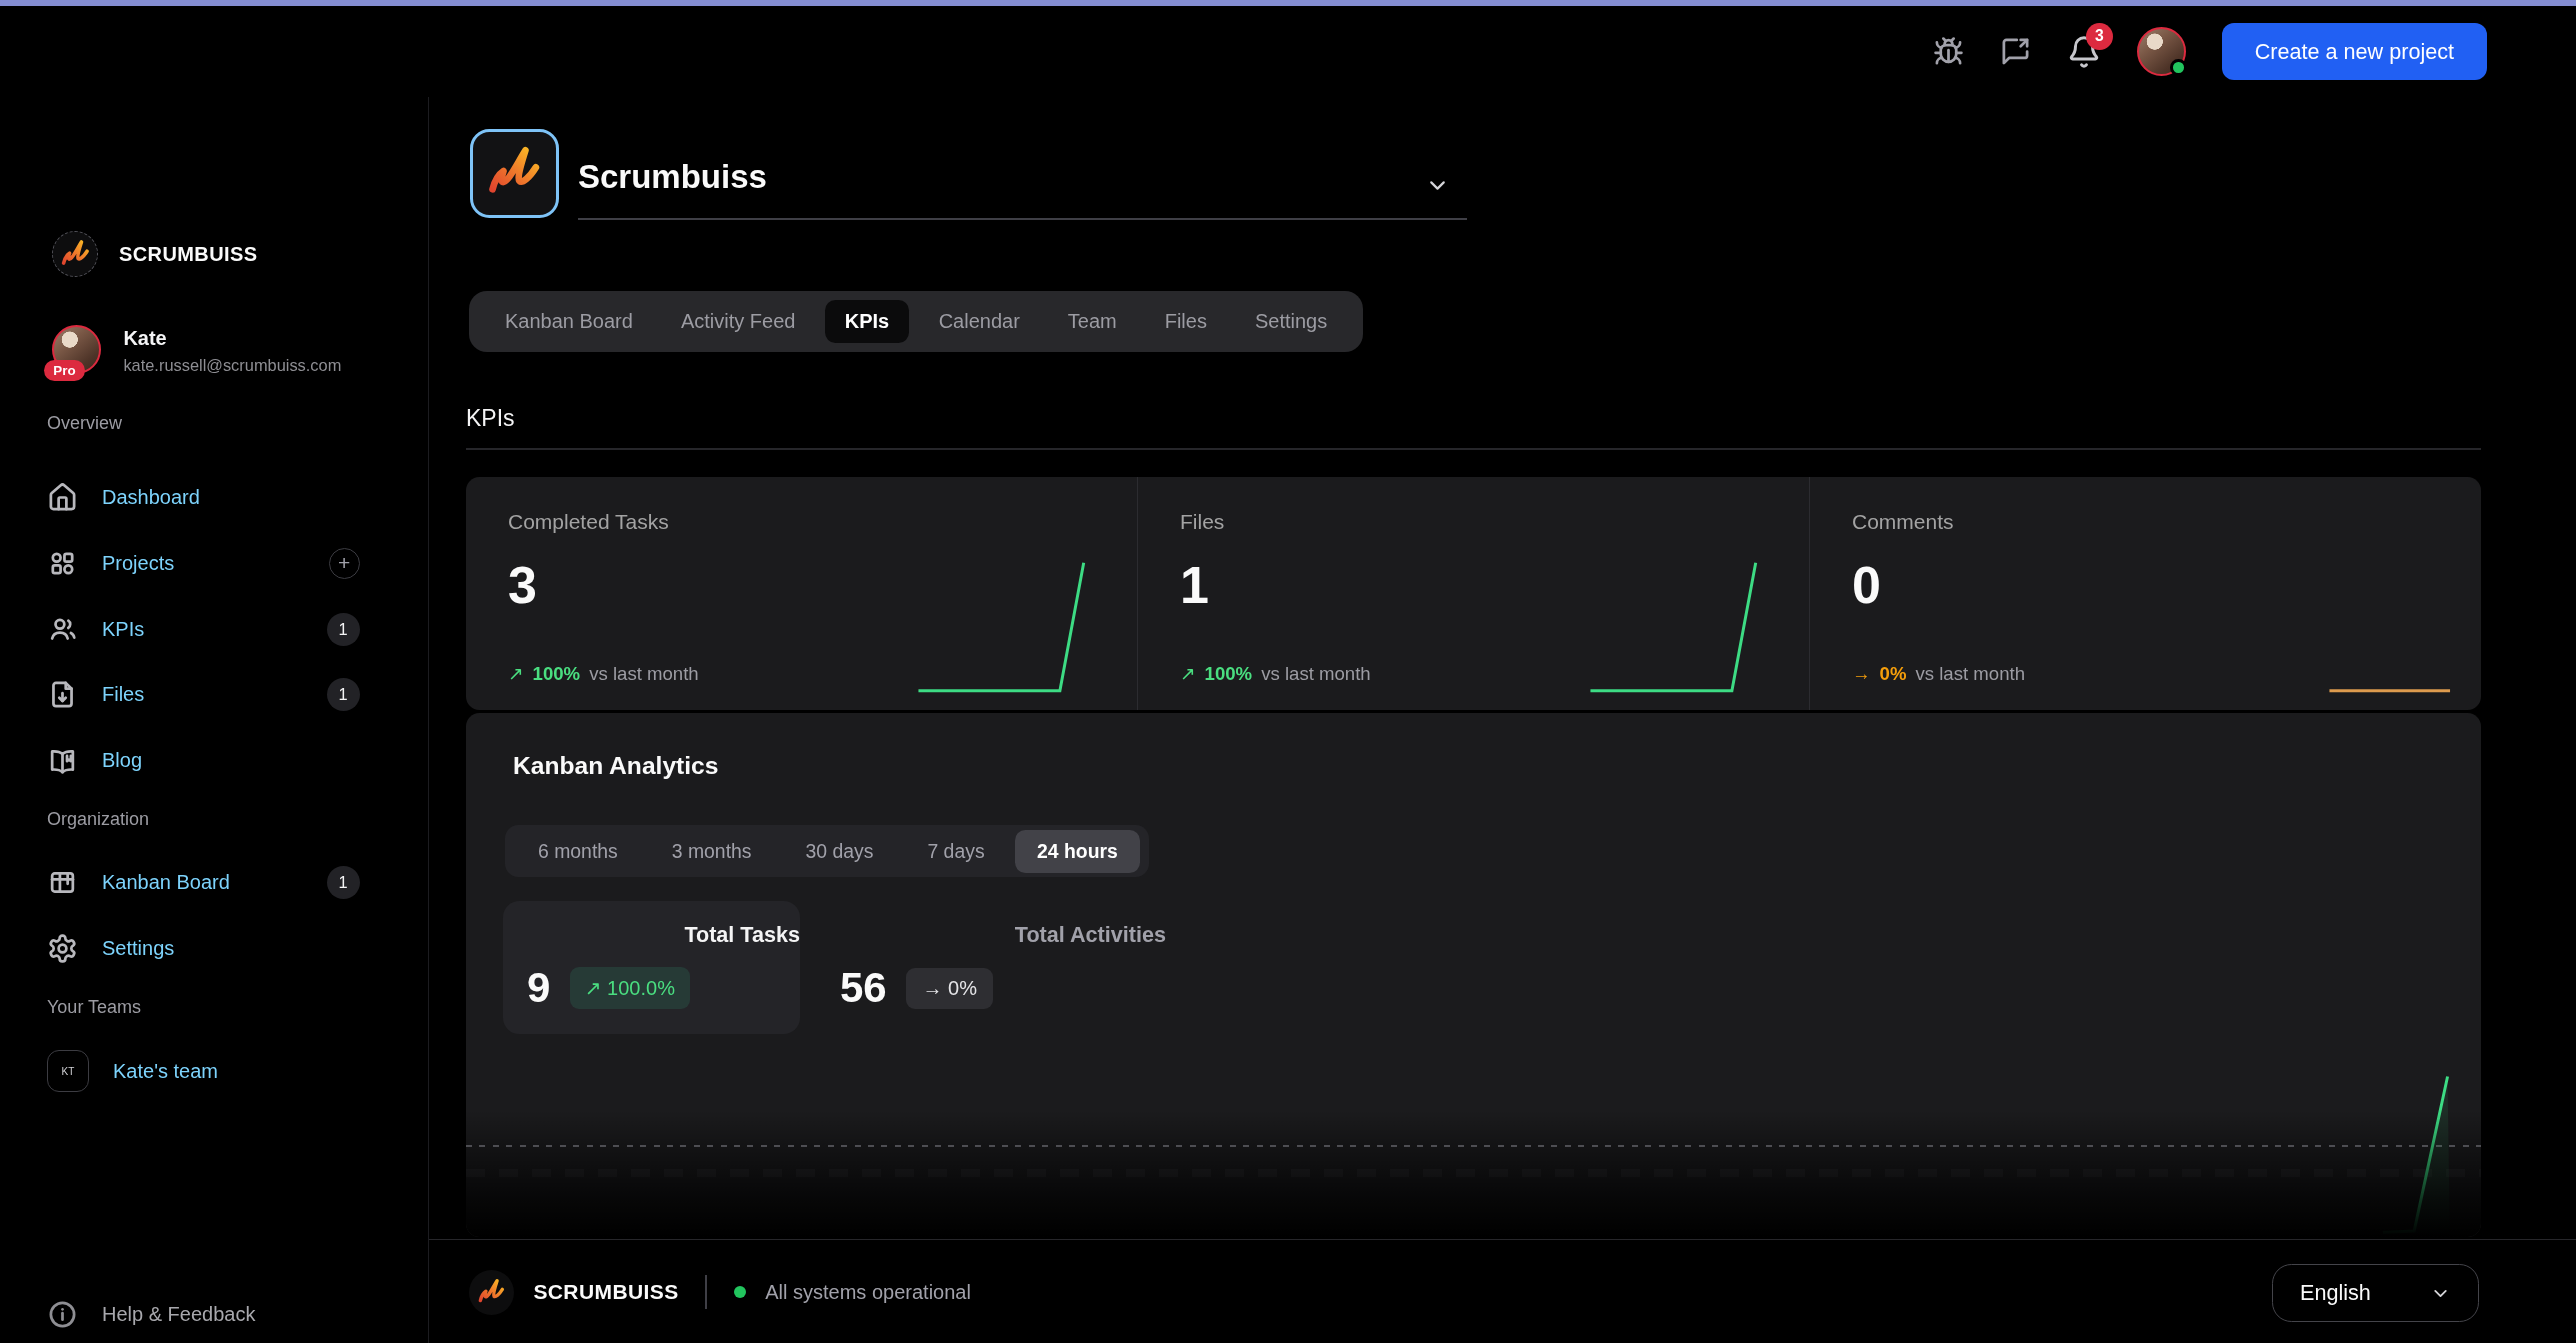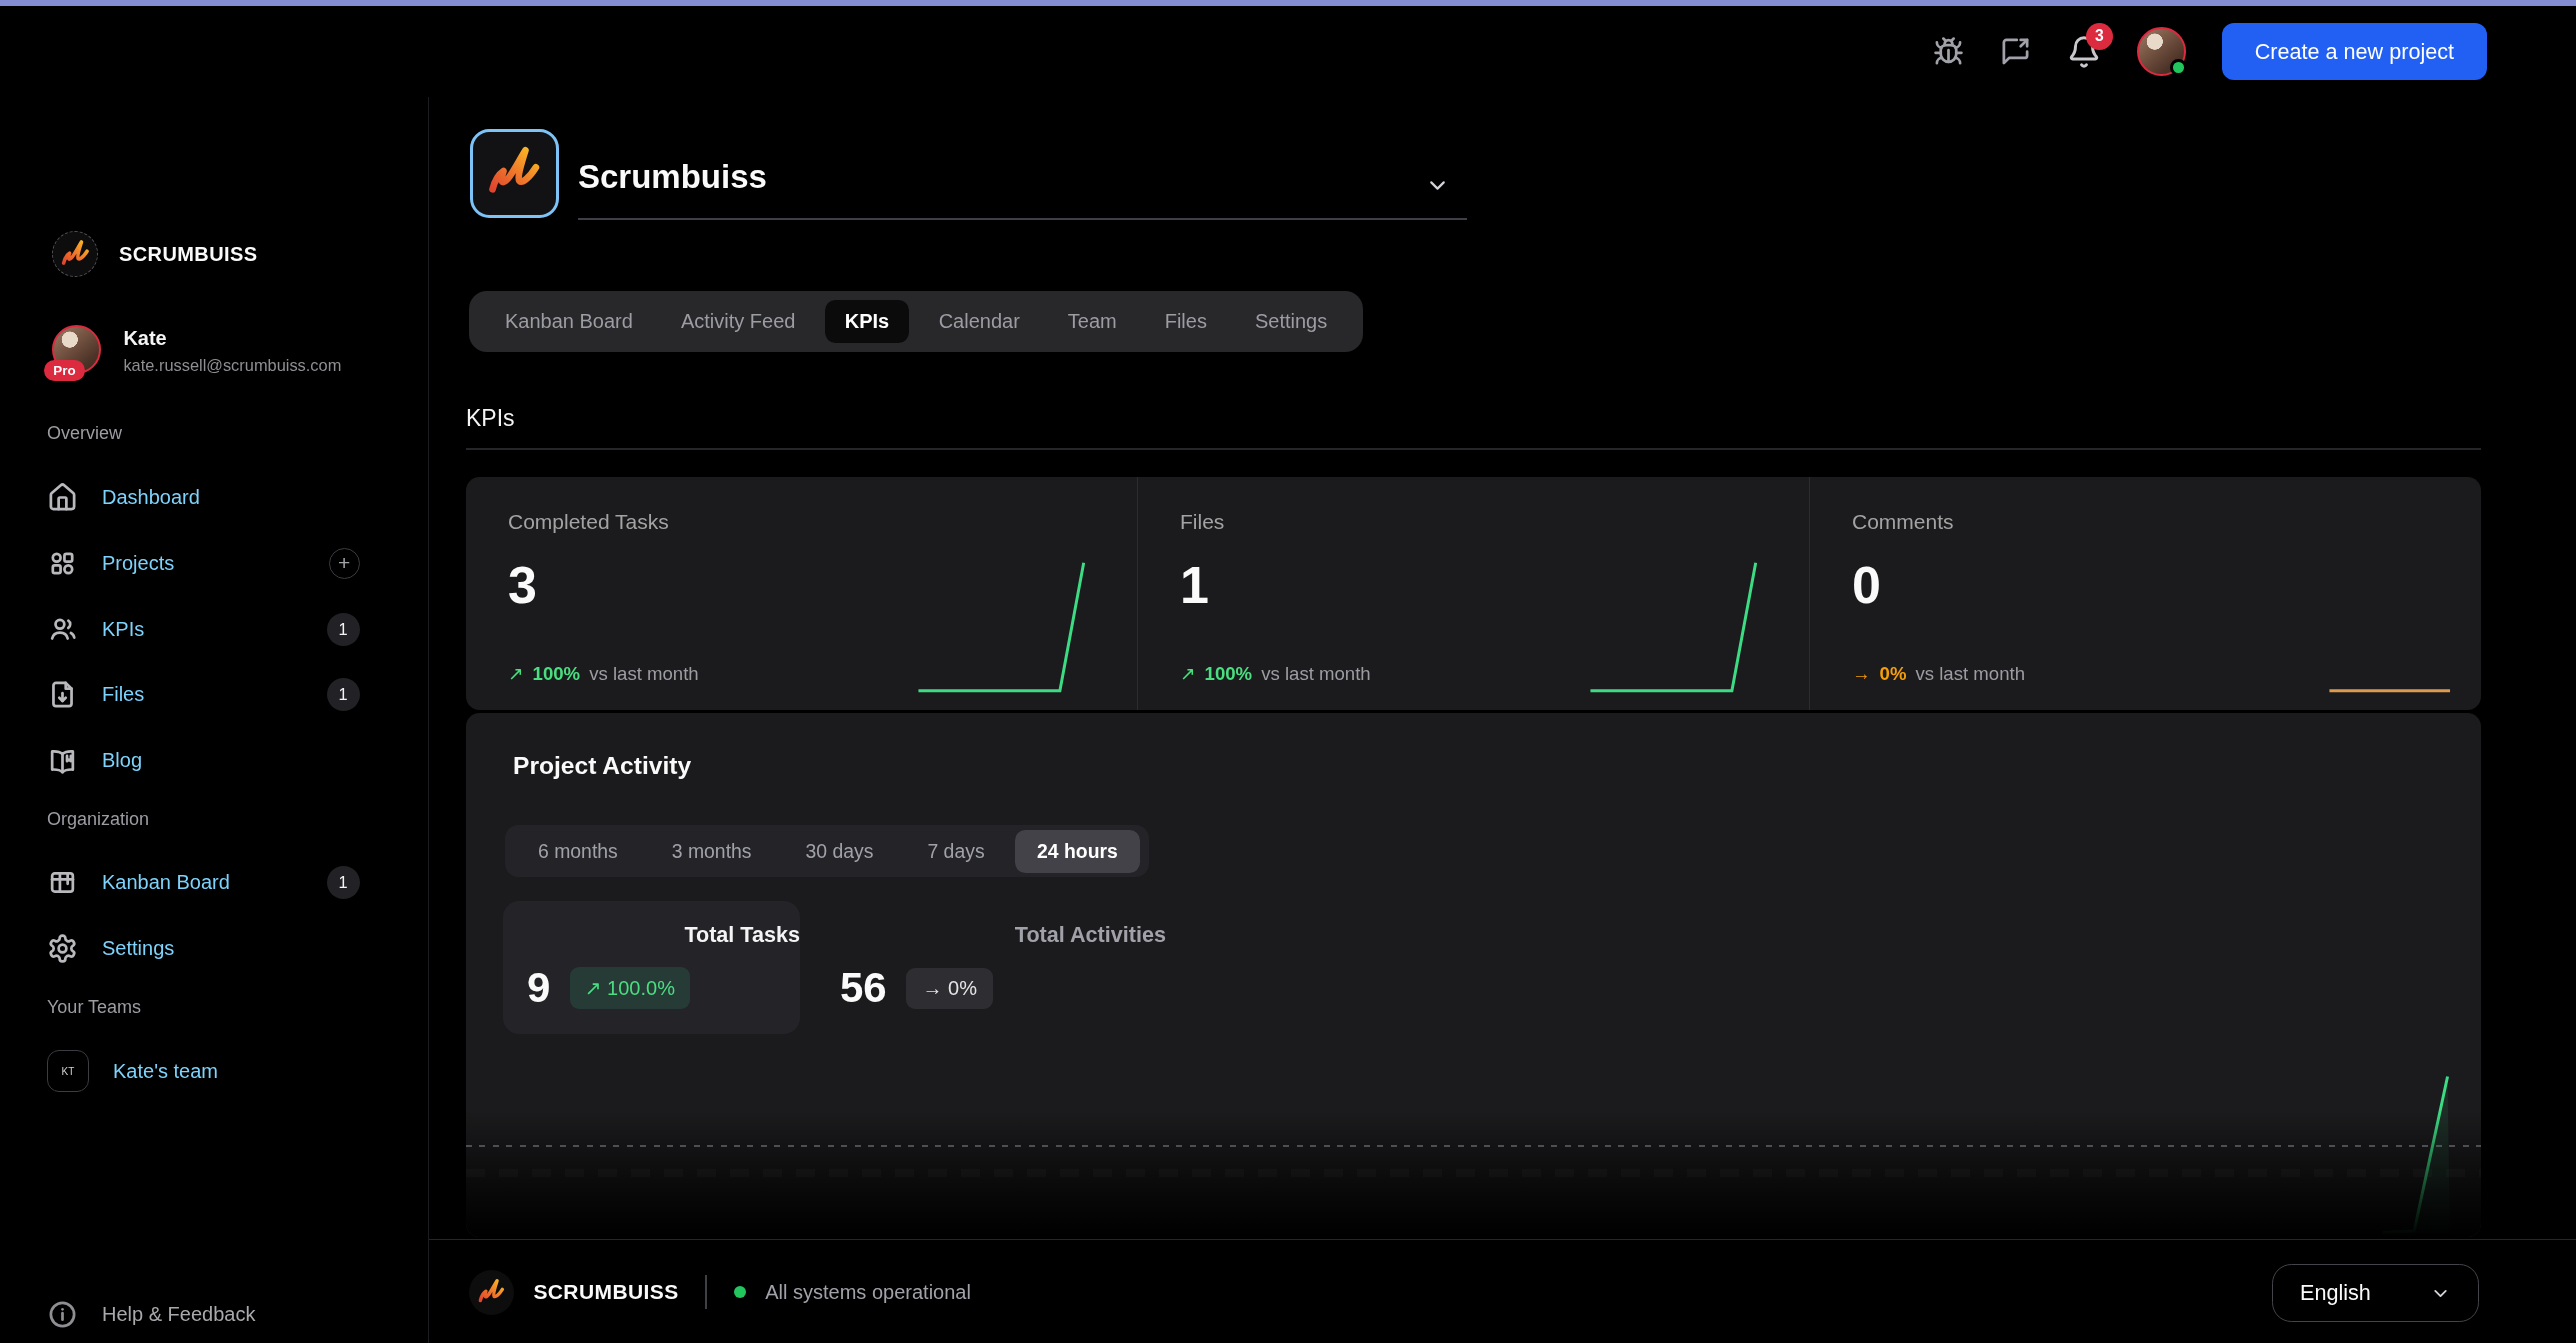--- a/index.html
+++ b/index.html
@@ -184,21 +184,21 @@
   <div class="sb-user">
     <div class="sb-avatar">
       <div class="pro-badge">Pro</div>
     </div>
     <div>
       <div class="sb-user-name">Kate</div>
       <div class="sb-user-email">kate.russell@scrumbuiss.com</div>
     </div>
   </div>
 
-  <div class="sb-section-label" style="top:326px">Overview</div>
+  <div class="sb-section-label" style="top:316px">Overview</div>
 
   <div class="sb-item" style="top:376px">
     <svg class="stroke" viewBox="0 0 24 24">
         <path d="M15 21v-8a1 1 0 0 0-1-1h-4a1 1 0 0 0-1 1v8"></path>
         <path d="M3 10a2 2 0 0 1 .709-1.528l7-5.999a2 2 0 0 1 2.582 0l7 5.999A2 2 0 0 1 21 10v9a2 2 0 0 1-2 2H5a2 2 0 0 1-2-2z"></path>
       </svg>
     <span class="sb-item-label">Dashboard</span>
   </div>
   <div class="sb-item" style="top:442px">
     <svg class="stroke" viewBox="0 0 24 24">
@@ -336,21 +336,21 @@
       <span class="pct amber-t">0%</span>
       <span>vs last month</span>
     </div>
     <svg class="spark" width="201" height="142" viewBox="0 0 270 190">
       <polyline points="100,182 262,182" fill="none" stroke="var(--amber-line)" stroke-width="4"></polyline>
     </svg>
   </div>
 </div>
 
 <div id="an-card" class="abs">
-  <div id="an-title">Project Activity</div>
+  <div id="an-title">Kanban Analytics</div>
   <div id="an-ranges">
     <div class="range-btn">6 months</div>
     <div class="range-btn">3 months</div>
     <div class="range-btn">30 days</div>
     <div class="range-btn">7 days</div>
     <div class="range-btn active">24 hours</div>
   </div>
 
   <div id="stat-tasks">
     <div class="stat-title">Total Tasks</div>

